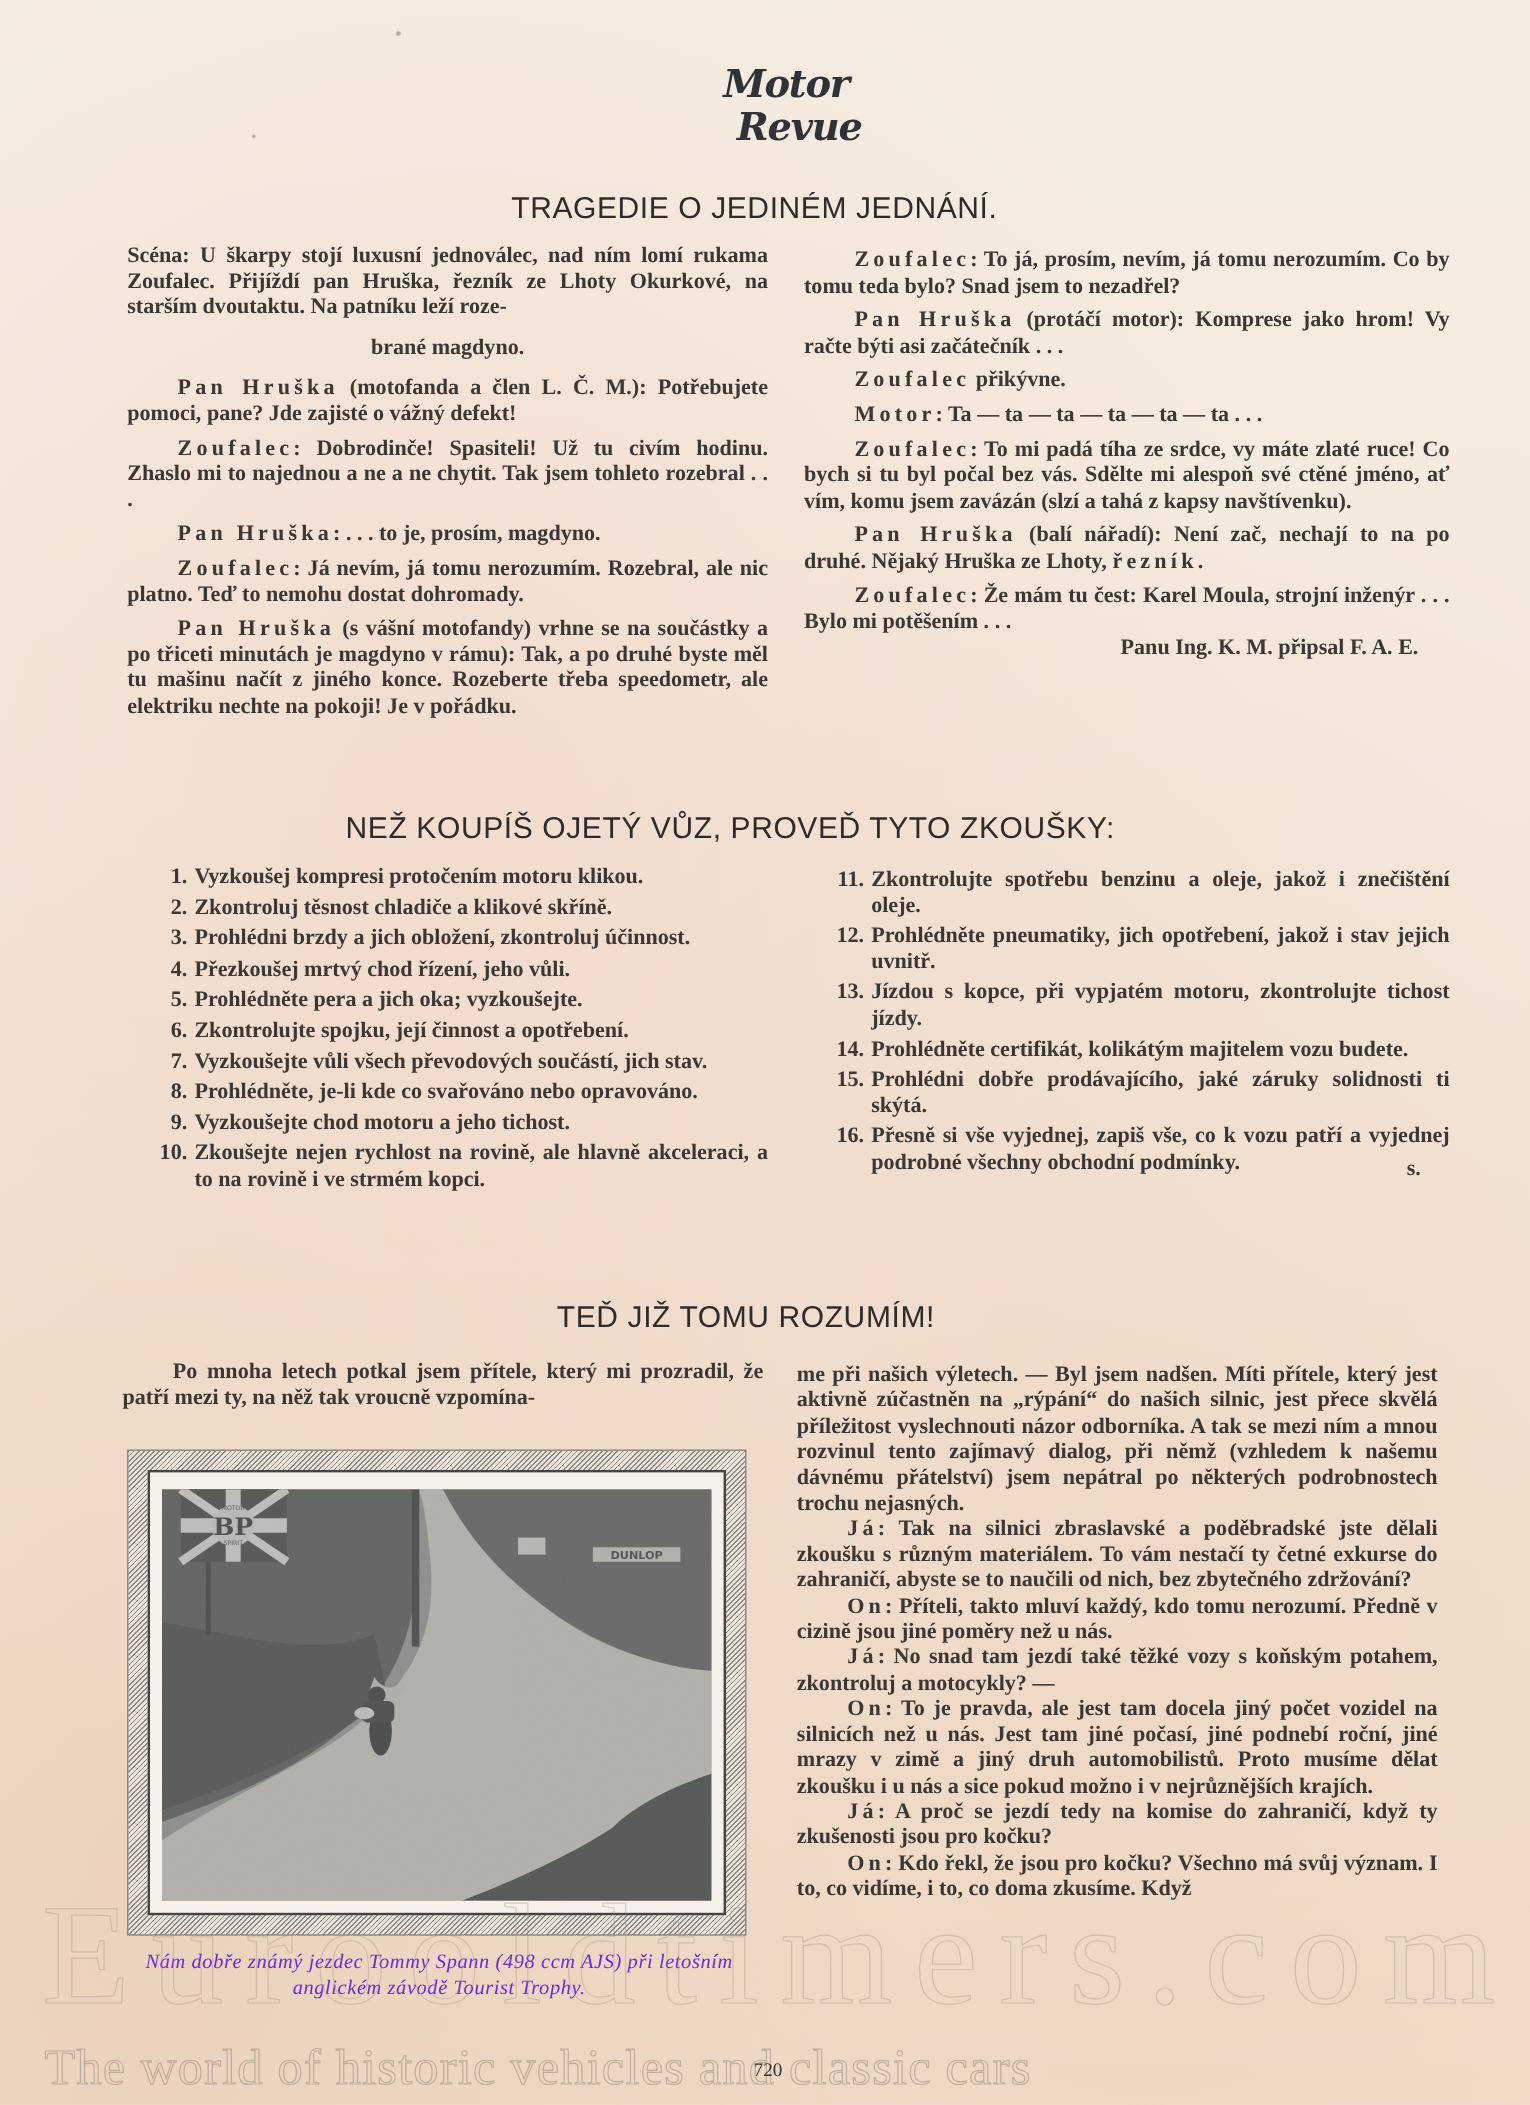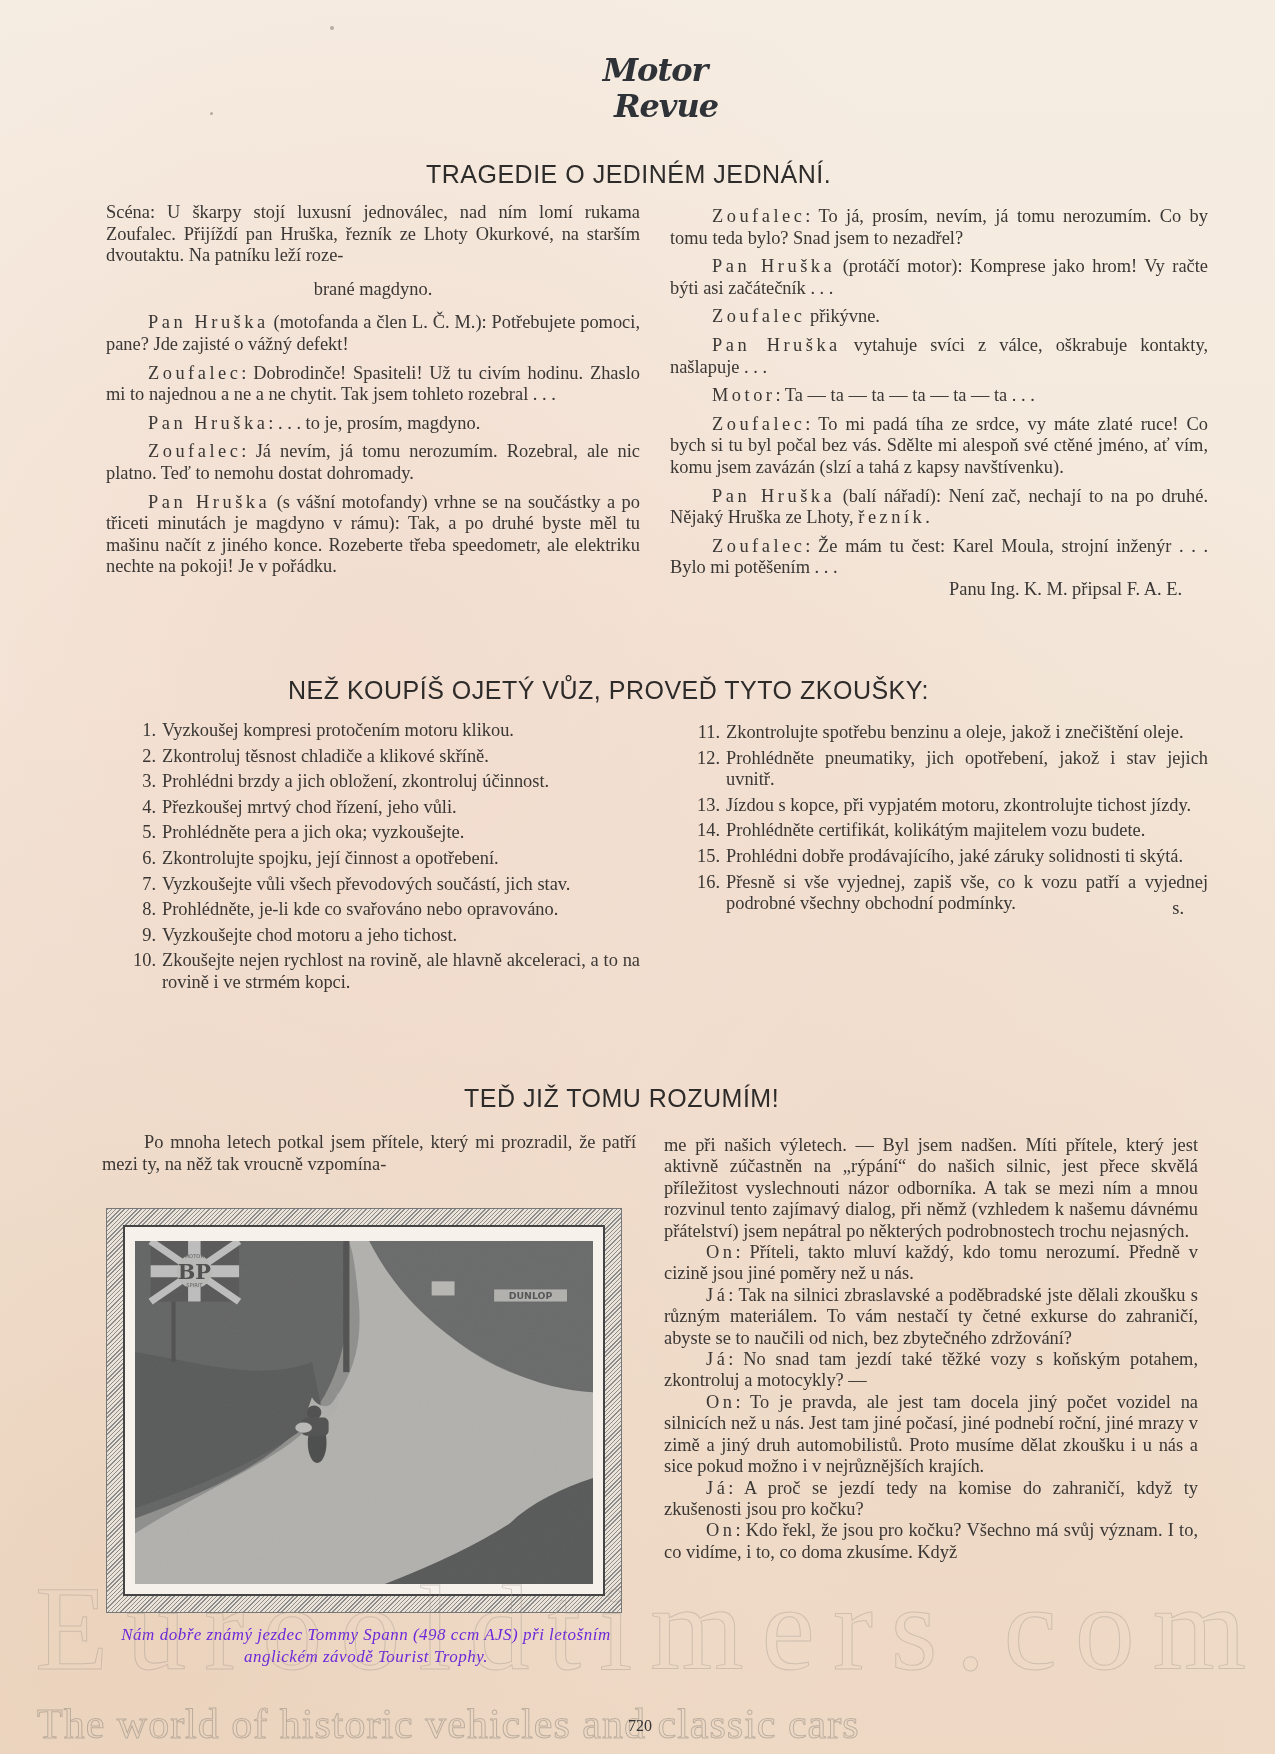--- a/index.html
+++ b/index.html
@@ -36,20 +36,21 @@
     font-size: 25px;
     letter-spacing: 0.5px;
     white-space: nowrap;
   }
 
   .col {
     position: absolute;
     font-size: 18.4px;
     line-height: 21.6px;
     text-align: justify;
+    font-weight: bold;
   }
   .col p { margin-bottom: 7px; }
   .indent { text-indent: 42px; }
   .sp { letter-spacing: 3.5px; }
   .center { text-align: center; }
   .right { text-align: right; padding-right: 26px; }
 
   ol.list { list-style: none; }
   ol.list li { display: flex; margin-bottom: 4px; }
   ol.list li .num { width: 32px; text-align: right; padding-right: 6px; flex: none; }
@@ -113,21 +114,20 @@
   <p class="indent"><span class="sp">Zoufalec</span><span>: Dobrodinče! Spasiteli! Už tu civím hodinu. Zhaslo mi to najednou a ne a ne chytit. Tak jsem tohleto rozebral . . .</span></p>
   <p class="indent"><span class="sp">Pan Hruška</span><span>: . . . to je, prosím, magdyno.</span></p>
   <p class="indent"><span class="sp">Zoufalec</span><span>: Já nevím, já tomu nerozumím. Rozebral, ale nic platno. Teď to nemohu dostat dohromady.</span></p>
   <p class="indent"><span class="sp">Pan Hruška</span><span> (s vášní motofandy) vrhne se na součástky a po třiceti minutách je magdyno v rámu): Tak, a po druhé byste měl tu mašinu načít z jiného konce. Rozeberte třeba speedometr, ale elektriku nechte na pokoji! Je v pořádku.</span></p>
 </div>
 
 <div class="col" style="left:670px; top:206px; width:538px;">
   <p class="indent"><span class="sp">Zoufalec</span><span>: To já, prosím, nevím, já tomu nerozumím. Co by tomu teda bylo? Snad jsem to nezadřel?</span></p>
   <p class="indent"><span class="sp">Pan Hruška</span><span> (protáčí motor): Komprese jako hrom! Vy račte býti asi začátečník . . .</span></p>
   <p class="indent"><span class="sp">Zoufalec</span><span> přikývne.</span></p>
-  <p class="indent"><span class="sp">Pan Hruška</span><span> vytahuje svíci z válce, oškrabuje kontakty, našlapuje . . .</span></p>
   <p class="indent"><span class="sp">Motor</span><span>: Ta — ta — ta — ta — ta — ta . . .</span></p>
   <p class="indent"><span class="sp">Zoufalec</span><span>: To mi padá tíha ze srdce, vy máte zlaté ruce! Co bych si tu byl počal bez vás. Sdělte mi alespoň své ctěné jméno, ať vím, komu jsem zavázán (slzí a tahá z kapsy navštívenku).</span></p>
   <p class="indent"><span class="sp">Pan Hruška</span><span> (balí nářadí): Není zač, nechají to na po druhé. Nějaký Hruška ze Lhoty, </span><span class="sp">řezník.</span></p>
   <p class="indent" style="margin-bottom:0;"><span class="sp">Zoufalec</span><span>: Že mám tu čest: Karel Moula, strojní inženýr . . . Bylo mi potěšením . . .</span></p>
   <p class="right">Panu Ing. K. M. připsal F. A. E.</p>
 </div>
 
 <h2 class="section-title" style="left:288px; top:676px;">NEŽ KOUPÍŠ OJETÝ VŮZ, PROVEĎ TYTO ZKOUŠKY:</h2>
 
 <div class="col" style="left:130px; top:720px; width:510px;">
@@ -265,22 +265,22 @@
         <rect x="0" y="0" width="440" height="340" fill="#888" filter="url(#grain)" opacity="0.45"></rect>
       </svg>
     </div>
   </div>
 </div>
 
 <div class="abs caption">Nám dobře známý jezdec Tommy Spann (498 ccm AJS) při letošním anglickém závodě Tourist Trophy.</div>
 
 <div class="col" style="left:664px; top:1135px; width:534px; line-height:21.4px;">
   <p style="margin:0;">me při našich výletech. — Byl jsem nadšen. Míti přítele, který jest aktivně zúčastněn na „rýpání“ do našich silnic, jest přece skvělá příležitost vyslechnouti názor odborníka. A tak se mezi ním a mnou rozvinul tento zajímavý dialog, při němž (vzhledem k našemu dávnému přátelství) jsem nepátral po některých podrobnostech trochu nejasných.</p>
+  <p class="indent" style="margin:0;"><span class="sp">Já</span><span>: Tak na silnici zbraslavské a poděbradské jste dělali zkoušku s různým materiálem. To vám nestačí ty četné exkurse do zahraničí, abyste se to naučili od nich, bez zbytečného zdržování?</span></p>
   <p class="indent" style="margin:0;"><span class="sp">On</span><span>: Příteli, takto mluví každý, kdo tomu nerozumí. Předně v cizině jsou jiné poměry než u nás.</span></p>
-  <p class="indent" style="margin:0;"><span class="sp">Já</span><span>: Tak na silnici zbraslavské a poděbradské jste dělali zkoušku s různým materiálem. To vám nestačí ty četné exkurse do zahraničí, abyste se to naučili od nich, bez zbytečného zdržování?</span></p>
   <p class="indent" style="margin:0;"><span class="sp">Já</span><span>: No snad tam jezdí také těžké vozy s koňským potahem, zkontroluj a motocykly? —</span></p>
   <p class="indent" style="margin:0;"><span class="sp">On</span><span>: To je pravda, ale jest tam docela jiný počet vozidel na silnicích než u nás. Jest tam jiné počasí, jiné podnebí roční, jiné mrazy v zimě a jiný druh automobilistů. Proto musíme dělat zkoušku i u nás a sice pokud možno i v nejrůznějších krajích.</span></p>
   <p class="indent" style="margin:0;"><span class="sp">Já</span><span>: A proč se jezdí tedy na komise do zahraničí, když ty zkušenosti jsou pro kočku?</span></p>
   <p class="indent" style="margin:0;"><span class="sp">On</span><span>: Kdo řekl, že jsou pro kočku? Všechno má svůj význam. I to, co vidíme, i to, co doma zkusíme. Když</span></p>
 </div>
 
 <div class="abs watermark wm-big">Eurooldtimers.com</div>
 <div class="abs watermark wm-bottom">The world of historic vehicles and classic cars</div>
 <div class="abs page-number">720</div>
 

